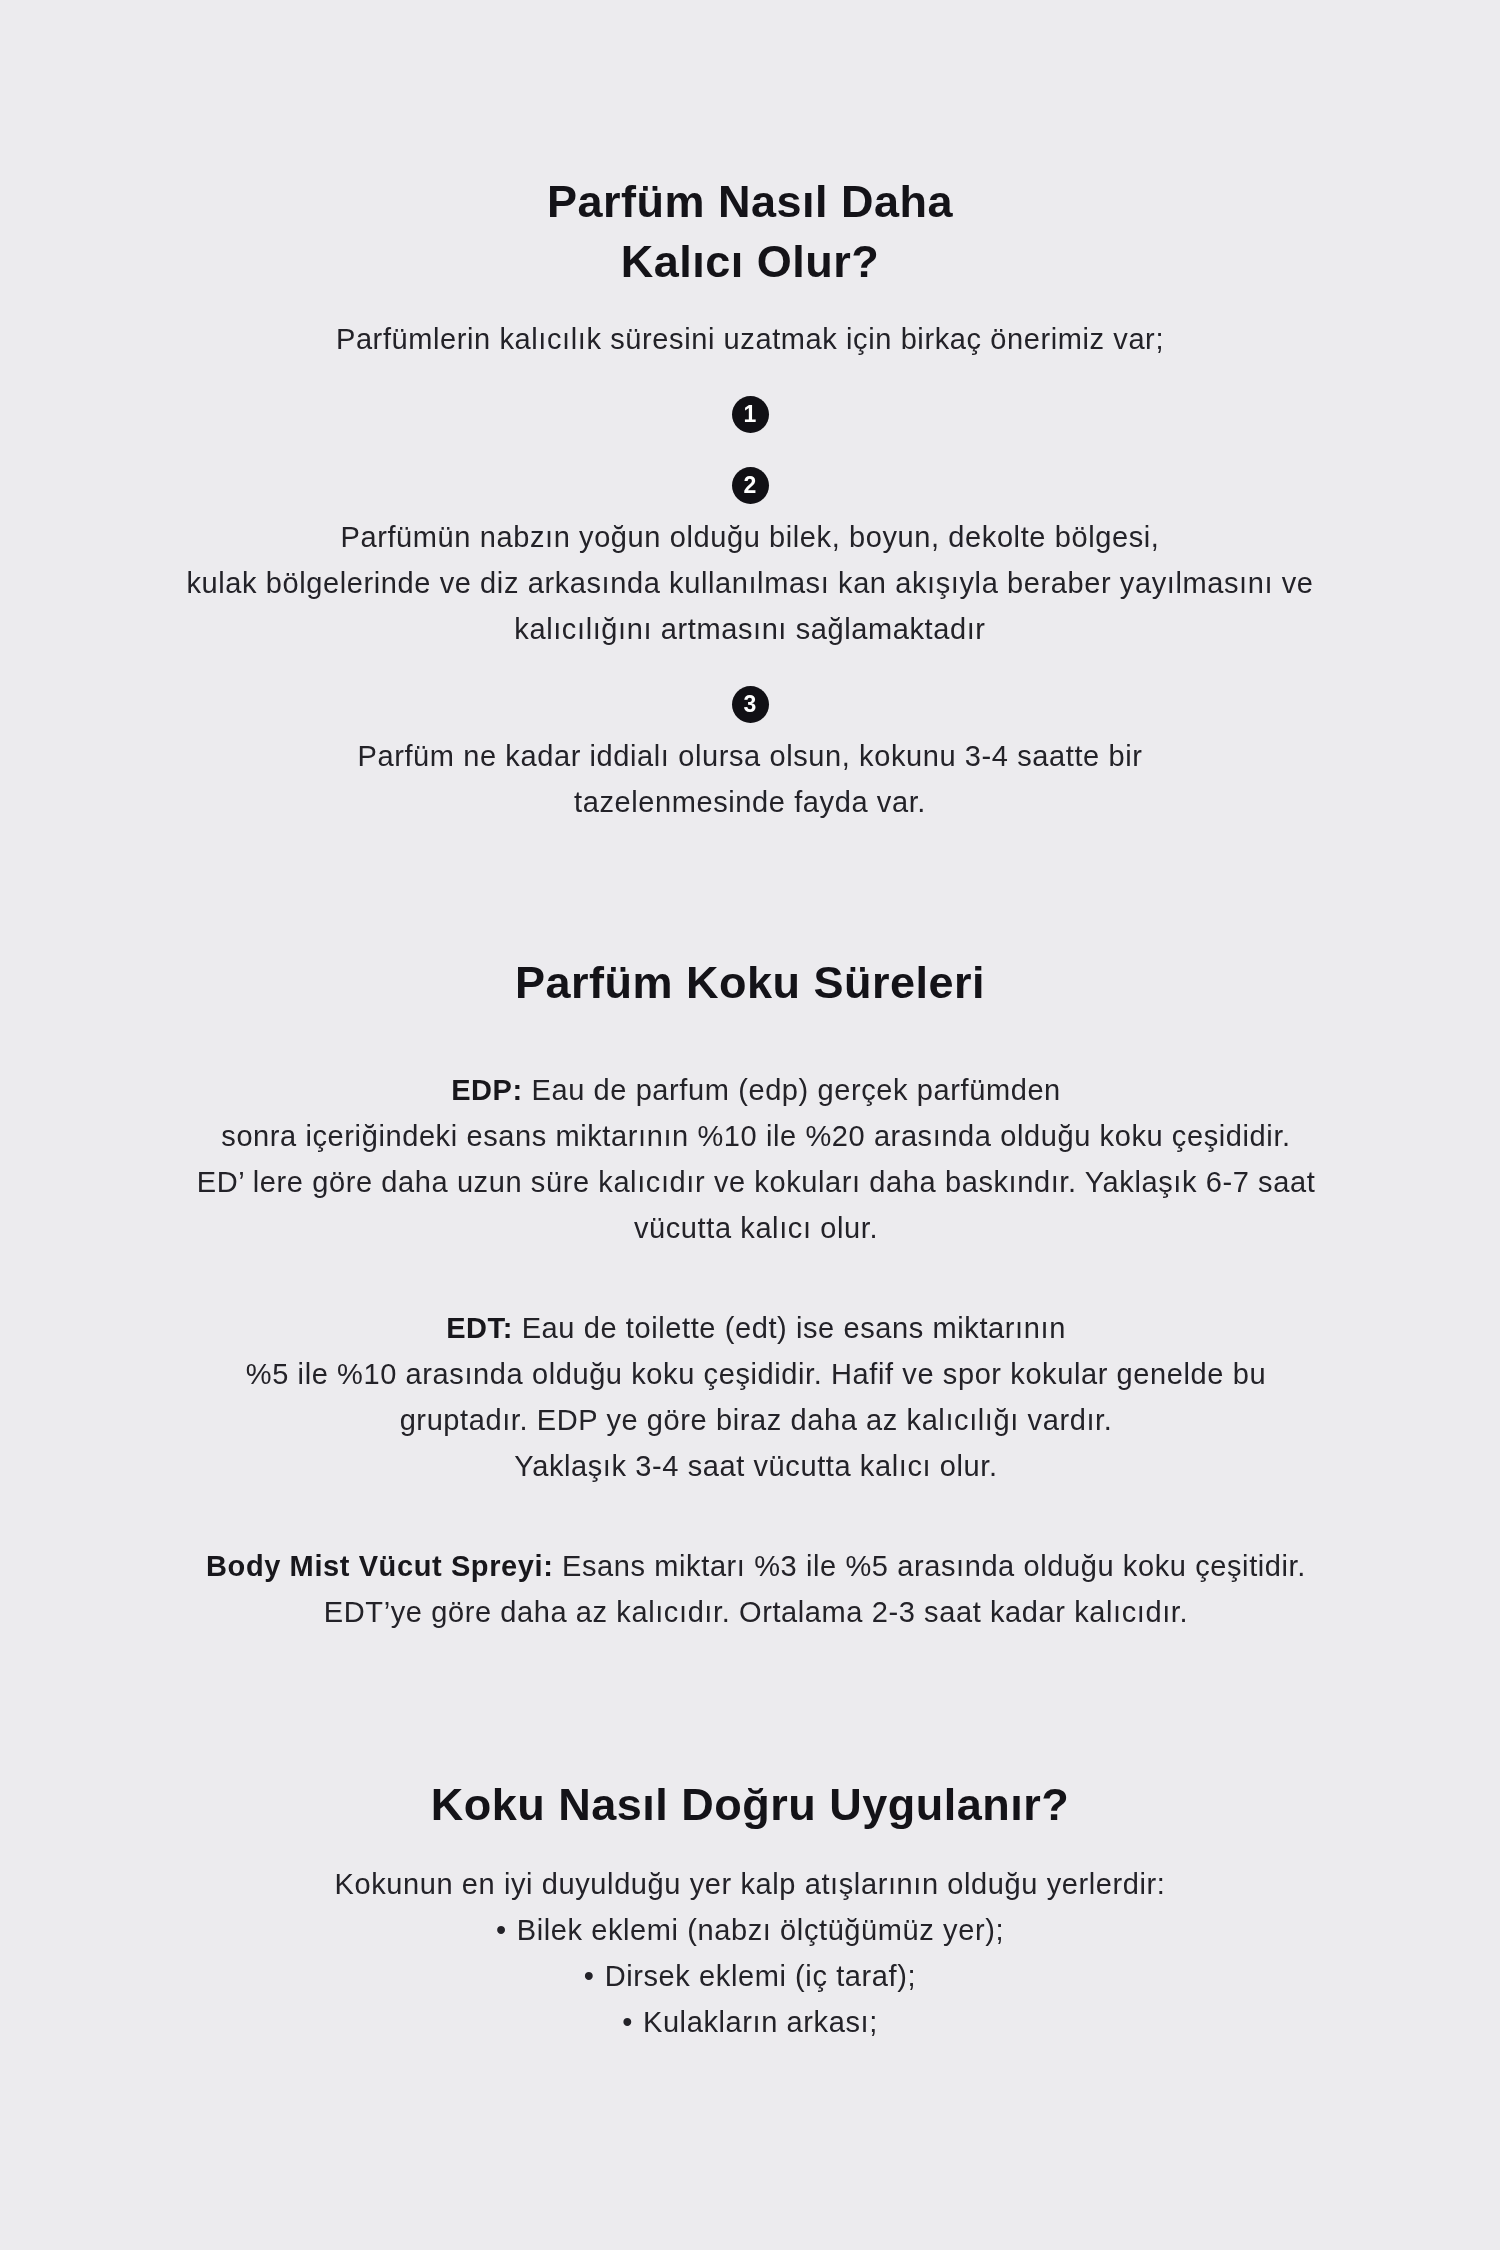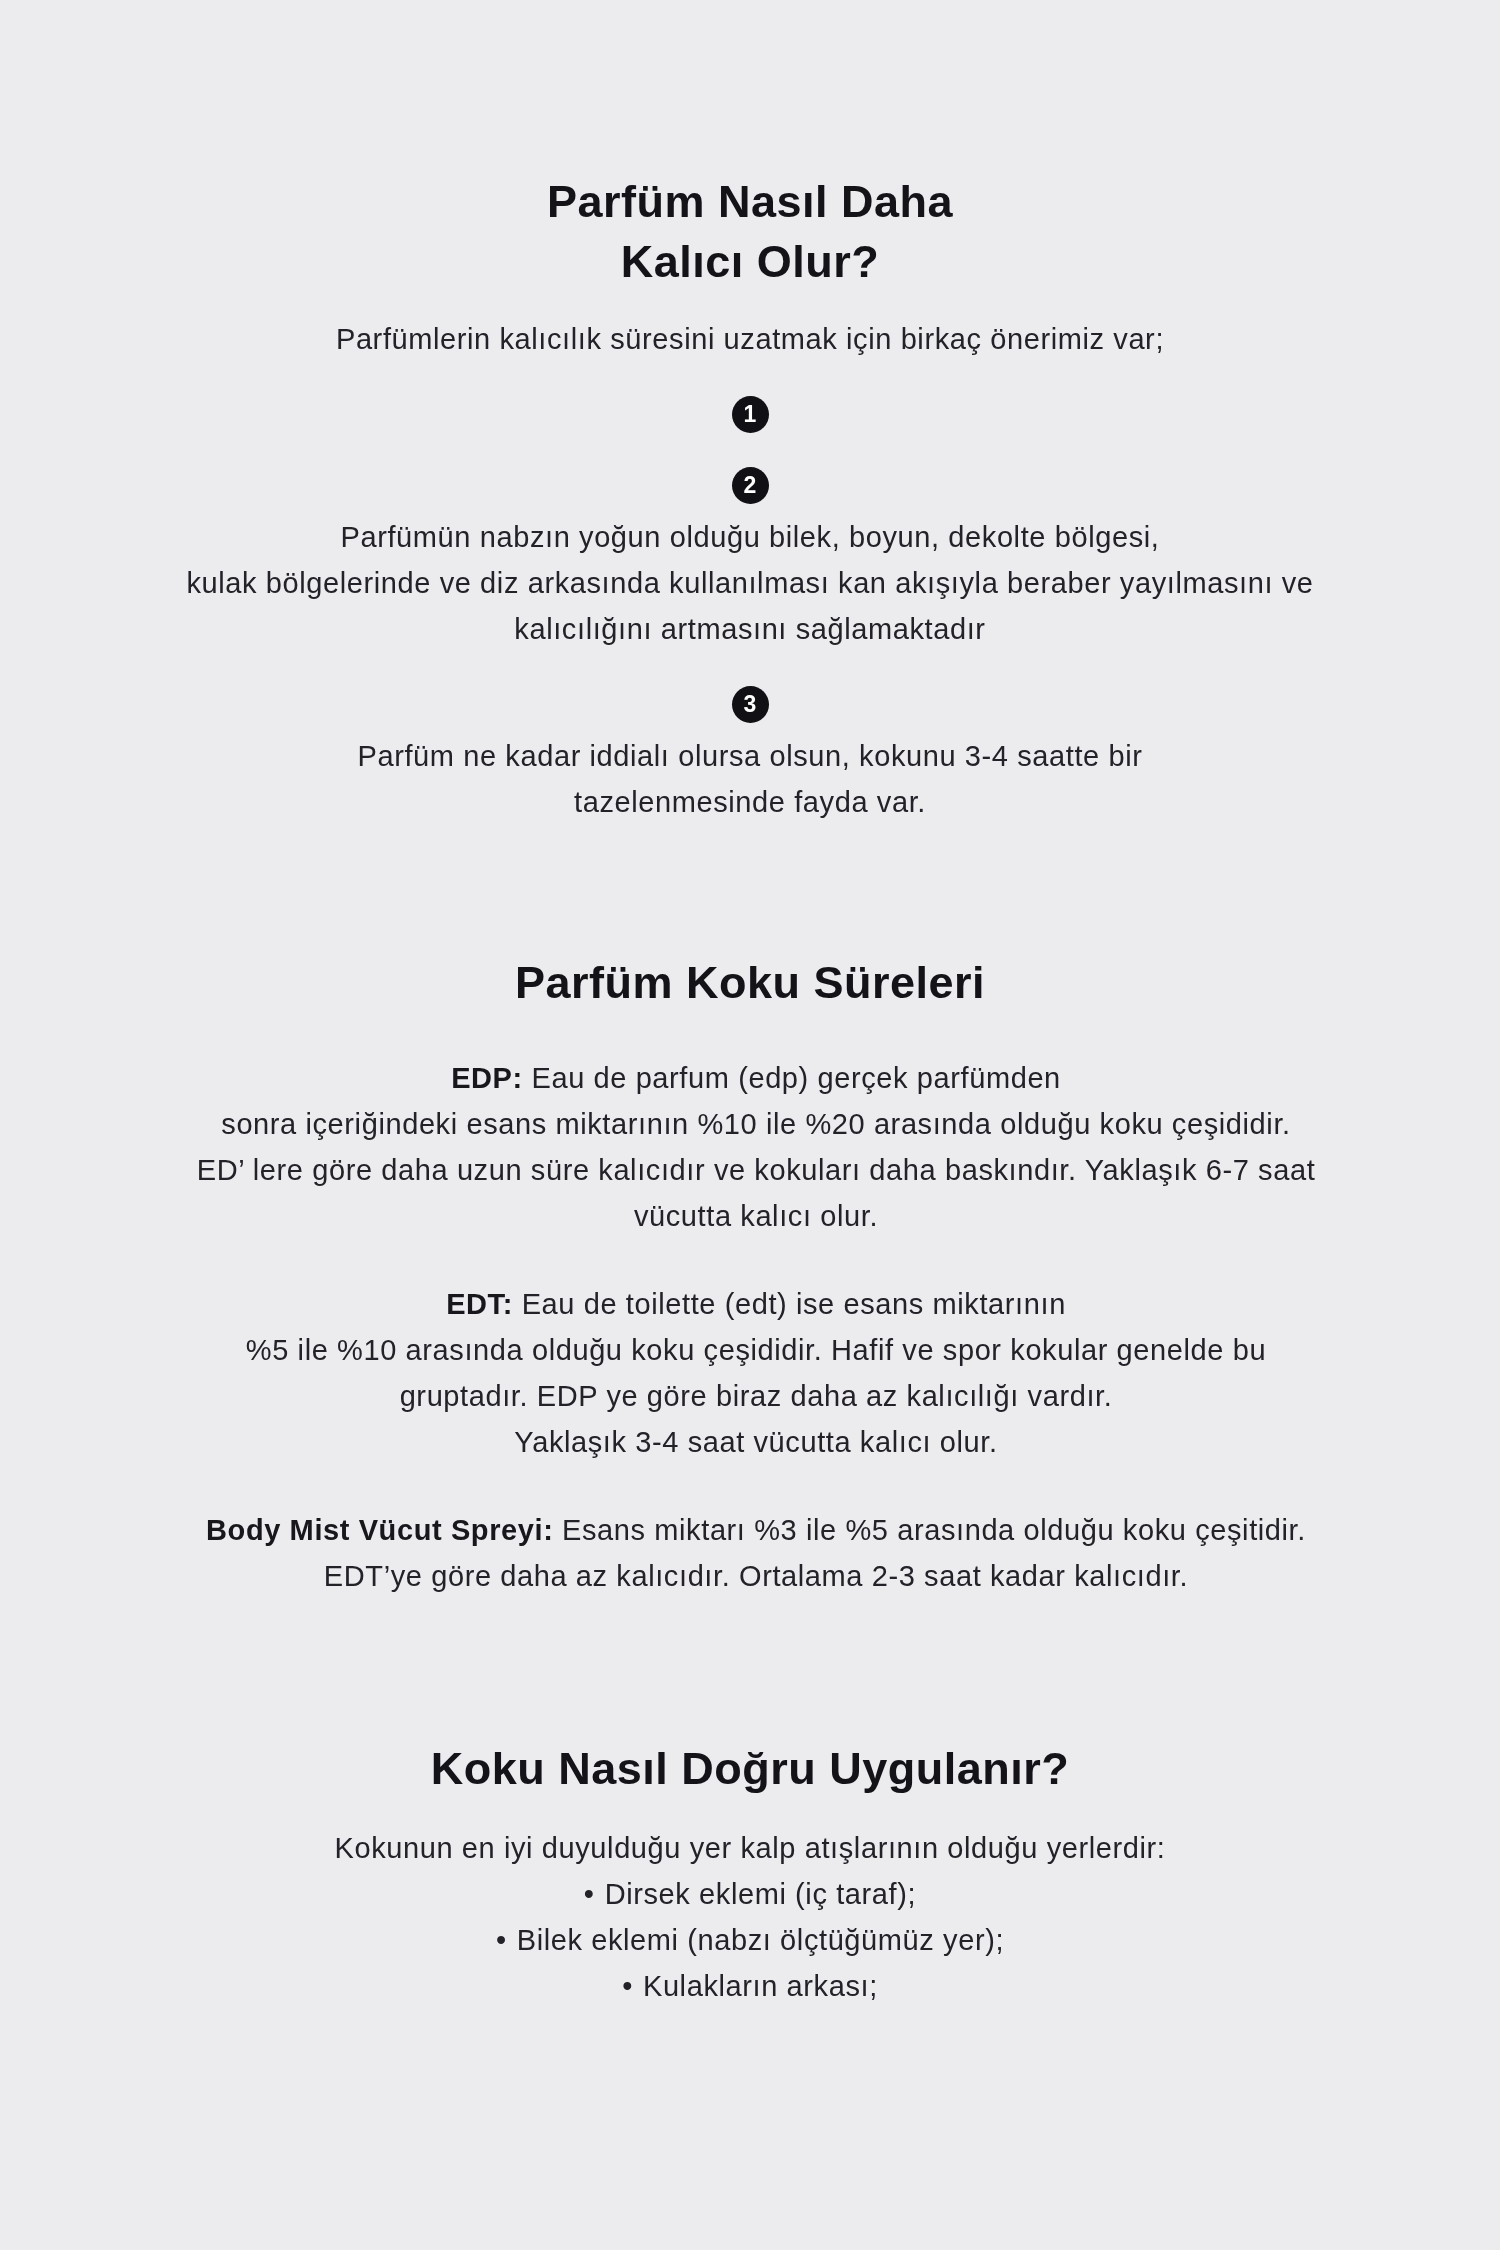--- a/index.html
+++ b/index.html
@@ -42,21 +42,21 @@
     border-radius: 50%;
     background: #111015;
     color: #ffffff;
     font-size: 23px;
     font-weight: 700;
     line-height: 37px;
     text-align: center;
   }
   .tip-text { margin-top: 10px; }
   .durations-title { margin-top: 128px; }
-  .duration-item { margin-top: 42px; padding-left: 12px; }
+  .duration-item { margin-top: 54px; padding-left: 12px; }
   .duration-item strong { font-weight: 700; color: #18171c; }
   .application-title { margin-top: 140px; }
   .application-lead { margin-top: 26px; }
   .bullet-row {
     font-size: 29px;
     line-height: 46px;
     letter-spacing: 0.6px;
     color: #232228;
   }
   .bullet-mark { display: inline-block; margin-right: 10px; }
@@ -104,19 +104,19 @@
 
     <p class="body-text duration-item"><strong>Body Mist Vücut Spreyi:</strong><span> Esans miktarı %3 ile %5 arasında olduğu koku çeşitidir.
 EDT’ye göre daha az kalıcıdır. Ortalama 2-3 saat kadar kalıcıdır.</span></p>
   </section>
 
   <section>
     <h2 class="section-title application-title">Koku Nasıl Doğru Uygulanır?</h2>
     <p class="body-text application-lead">Kokunun en iyi duyulduğu yer kalp atışlarının olduğu yerlerdir:</p>
 
     <div>
+      <div class="bullet-row"><span class="bullet-mark">•</span><span>Bilek eklemi (nabzı ölçtüğümüz yer);</span></div>
       <div class="bullet-row"><span class="bullet-mark">•</span><span>Dirsek eklemi (iç taraf);</span></div>
-      <div class="bullet-row"><span class="bullet-mark">•</span><span>Bilek eklemi (nabzı ölçtüğümüz yer);</span></div>
       <div class="bullet-row"><span class="bullet-mark">•</span><span>Kulakların arkası;</span></div>
     </div>
   </section>
 
 </div>
 
 </body></html>

